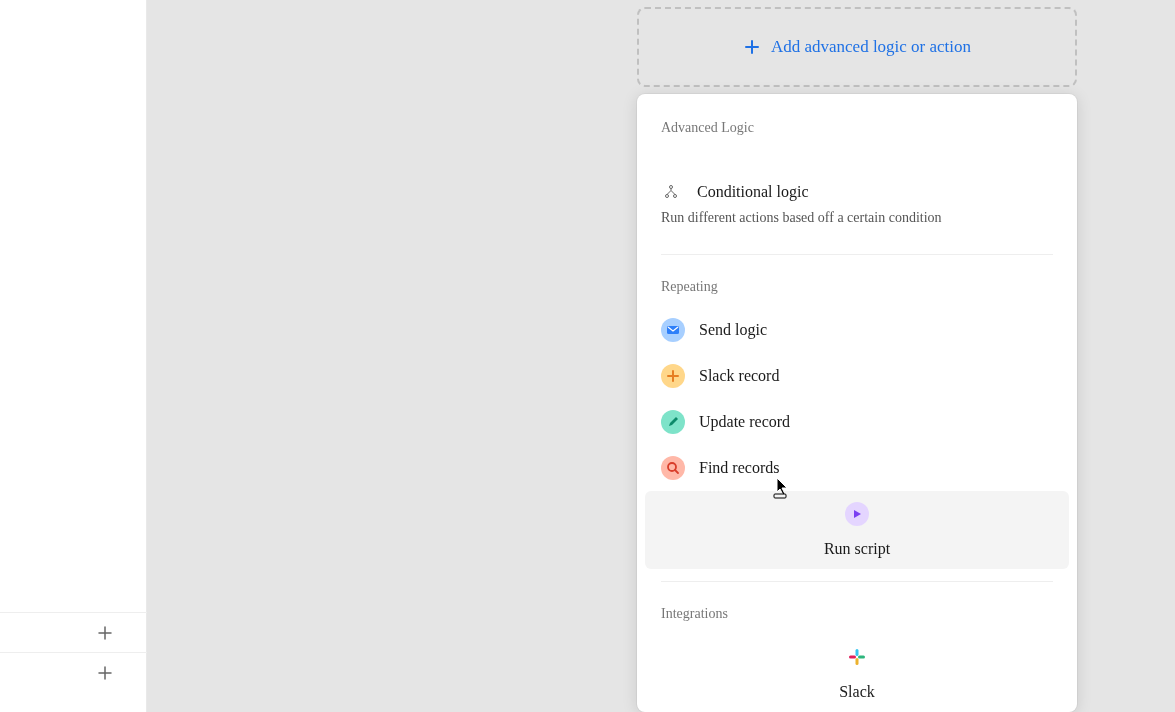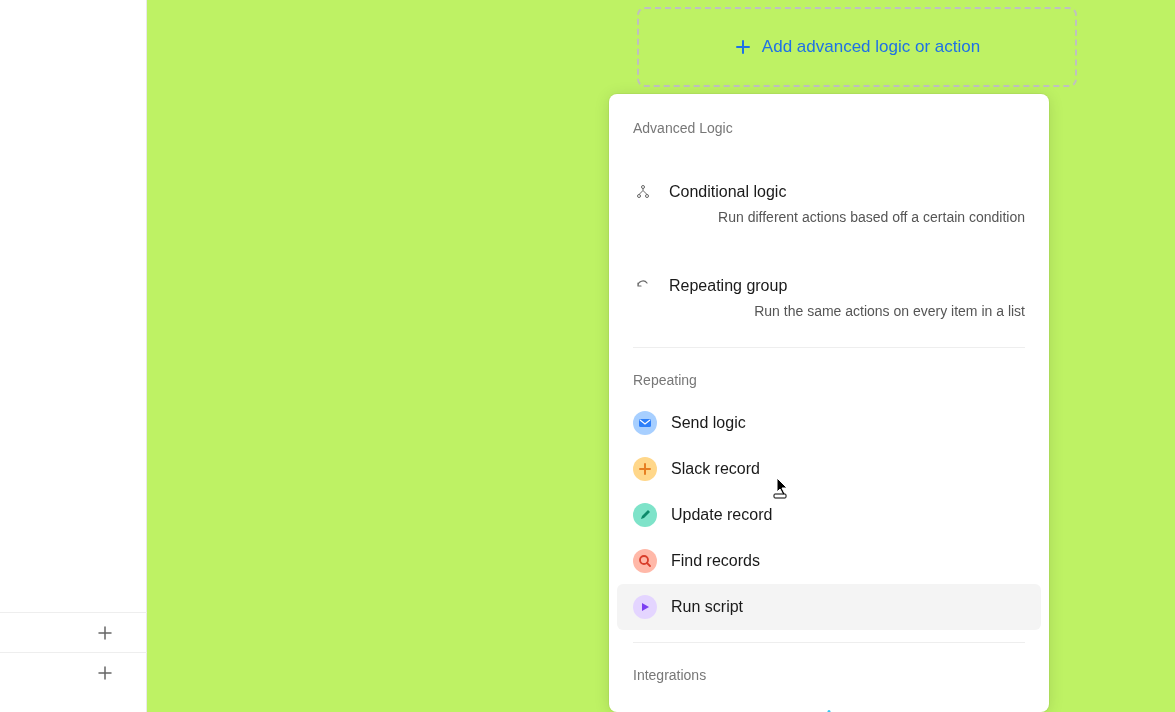--- a/index.html
+++ b/index.html
@@ -46,21 +46,22 @@
       justify-content: center;
       color: #666;
       cursor: pointer;
     }
     .canvas {
       position: absolute;
       left: 147px;
       top: 0;
       right: 0;
       bottom: 0;
-      background: #bef264;
+      background: #e5e5e5;
+      font-family: Liberation Serif, serif;
     }
     .add-action-button {
       position: absolute;
       top: 7px;
       left: 490px;
       width: 440px;
       height: 80px;
       border: 2px dashed #c0c0c0;
       border-radius: 8px;
       display: flex;
@@ -76,21 +77,21 @@
       font-weight: 500;
     }
     .add-plus-icon {
       color: #1f71e5;
       display: flex;
       align-items: center;
     }
     .dropdown-panel {
       position: absolute;
       top: 94px;
-      left: 462px;
+      left: 490px;
       width: 440px;
       height: 618px;
       background: #fff;
       border-radius: 8px;
       box-shadow: 0 2px 16px rgba(0,0,0,0.12), 0 0 0 1px rgba(0,0,0,0.04);
       overflow: hidden;
     }
     .dropdown-scroll {
       position: absolute;
       top: 0;
@@ -136,40 +137,40 @@
       flex-shrink: 0;
     }
     .logic-title {
       font-size: 16px;
       color: #1a1a1a;
     }
     .logic-desc {
       font-size: 14px;
       color: #555;
       line-height: 1.4;
-      text-align: right;
     }
     .divider {
       margin: 12px 24px 18px 24px;
       border: none;
       border-top: 1px solid #eee;
     }
     .action-item {
       display: flex;
       align-items: center;
       gap: 14px;
       padding: 11px 24px;
       cursor: pointer;
       border-radius: 6px;
     }
     .action-item.hovered {
       background: #f4f4f4;
       margin: 0 8px;
       padding-left: 16px;
       padding-right: 16px;
+      flex-direction: column;
     }
     .action-icon {
       width: 24px;
       height: 24px;
       border-radius: 50%;
       display: flex;
       align-items: center;
       justify-content: center;
       flex-shrink: 0;
     }
@@ -261,31 +262,20 @@
                 <circle cx="4" cy="12" r="1.5" fill="none" stroke="currentColor" stroke-width="1"></circle>
                 <circle cx="12" cy="12" r="1.5" fill="none" stroke="currentColor" stroke-width="1"></circle>
                 <path d="M8 4.5v2L4 10.5M8 6.5l4 4" stroke="currentColor" stroke-width="1" fill="none"></path>
               </svg>
           </span>
           <span class="logic-title">Conditional logic</span>
         </div>
         <div class="logic-desc">Run different actions based off a certain condition</div>
       </div>
 
-      <div class="logic-item">
-        <div class="logic-item-header">
-          <span class="logic-icon">
-            <svg width="16" height="16" viewBox="0 0 16 16">
-                <path d="M3 8a5 5 0 0 1 9-3M3 5v3h3" stroke="currentColor" stroke-width="1.2" fill="none" stroke-linecap="round" stroke-linejoin="round"></path>
-              </svg>
-          </span>
-          <span class="logic-title">Repeating group</span>
-        </div>
-        <div class="logic-desc">Run the same actions on every item in a list</div>
-      </div>
 
       <hr class="divider">
 
       <div class="section-header">Repeating</div>
 
       <div class="action-item">
         <span class="action-icon icon-email">
           <svg width="14" height="14" viewBox="0 0 14 14">
               <rect x="1" y="3" width="12" height="8" rx="1.5" fill="#2d7ff9"></rect>
               <path d="M2 4l5 4 5-4" stroke="#fff" stroke-width="1.2" fill="none"></path>

